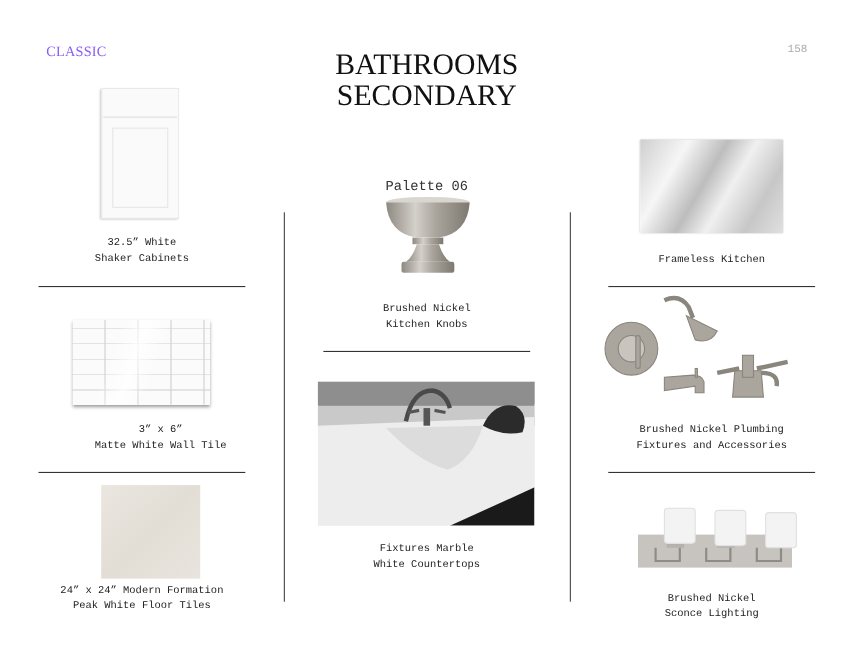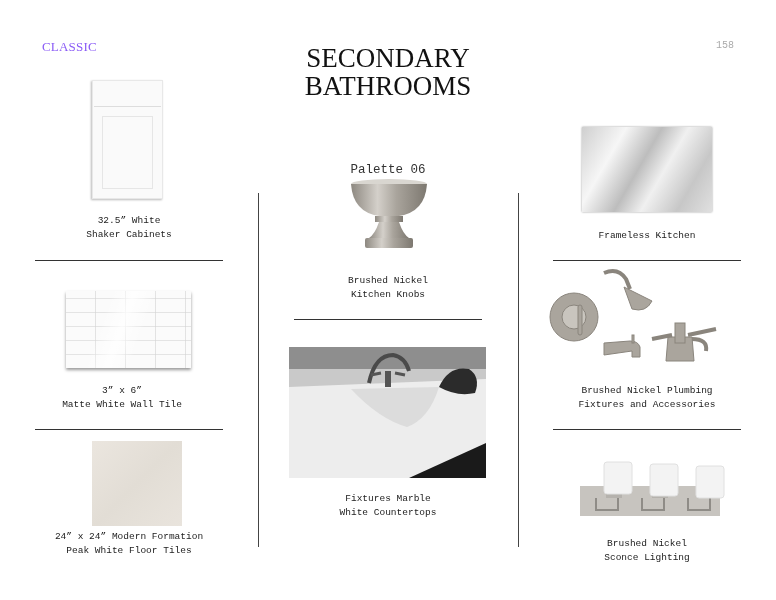--- a/index.html
+++ b/index.html
@@ -42,38 +42,38 @@
 
   
   .sconce { left:578px; top:460px; width:150px; height:62px; }
 </style>
 </head>
 <body>
 
 <div class="abs classic">CLASSIC</div>
 <div class="abs pagenum">158</div>
 <div class="abs title">
+  <div>BATHROOMS</div>
   <div>SECONDARY</div>
-  <div>BATHROOMS</div>
 </div>
 <div class="abs subtitle">Palette 06</div>
 
 <div class="abs cabinet">
     <div class="rail"></div>
     <div class="panel"></div>
   </div>
 <div class="abs cap" style="left:35px;top:214px;width:188px;">32.5” White
 Shaker Cabinets</div>
 <div class="abs hr" style="left:35px;top:260px;width:188px;"></div>
 
 <div class="abs walltile">
     <div class="grid"></div>
     <div class="shine"></div>
   </div>
-<div class="abs cap" style="left:28px;top:384px;width:188px;">3” x 6”
+<div class="abs cap" style="left:52px;top:384px;width:188px;">3” x 6”
 Matte White Wall Tile</div>
 <div class="abs hr" style="left:35px;top:429px;width:188px;"></div>
 
 <div class="abs floortile"></div>
 <div class="abs cap" style="left:35px;top:530px;width:188px;">24” x 24” Modern Formation
 Peak White Floor Tiles</div>
 
 <div class="abs vr" style="left:258px;top:193px;height:354px;"></div>
 <div class="abs vr" style="left:518px;top:193px;height:354px;"></div>
 

